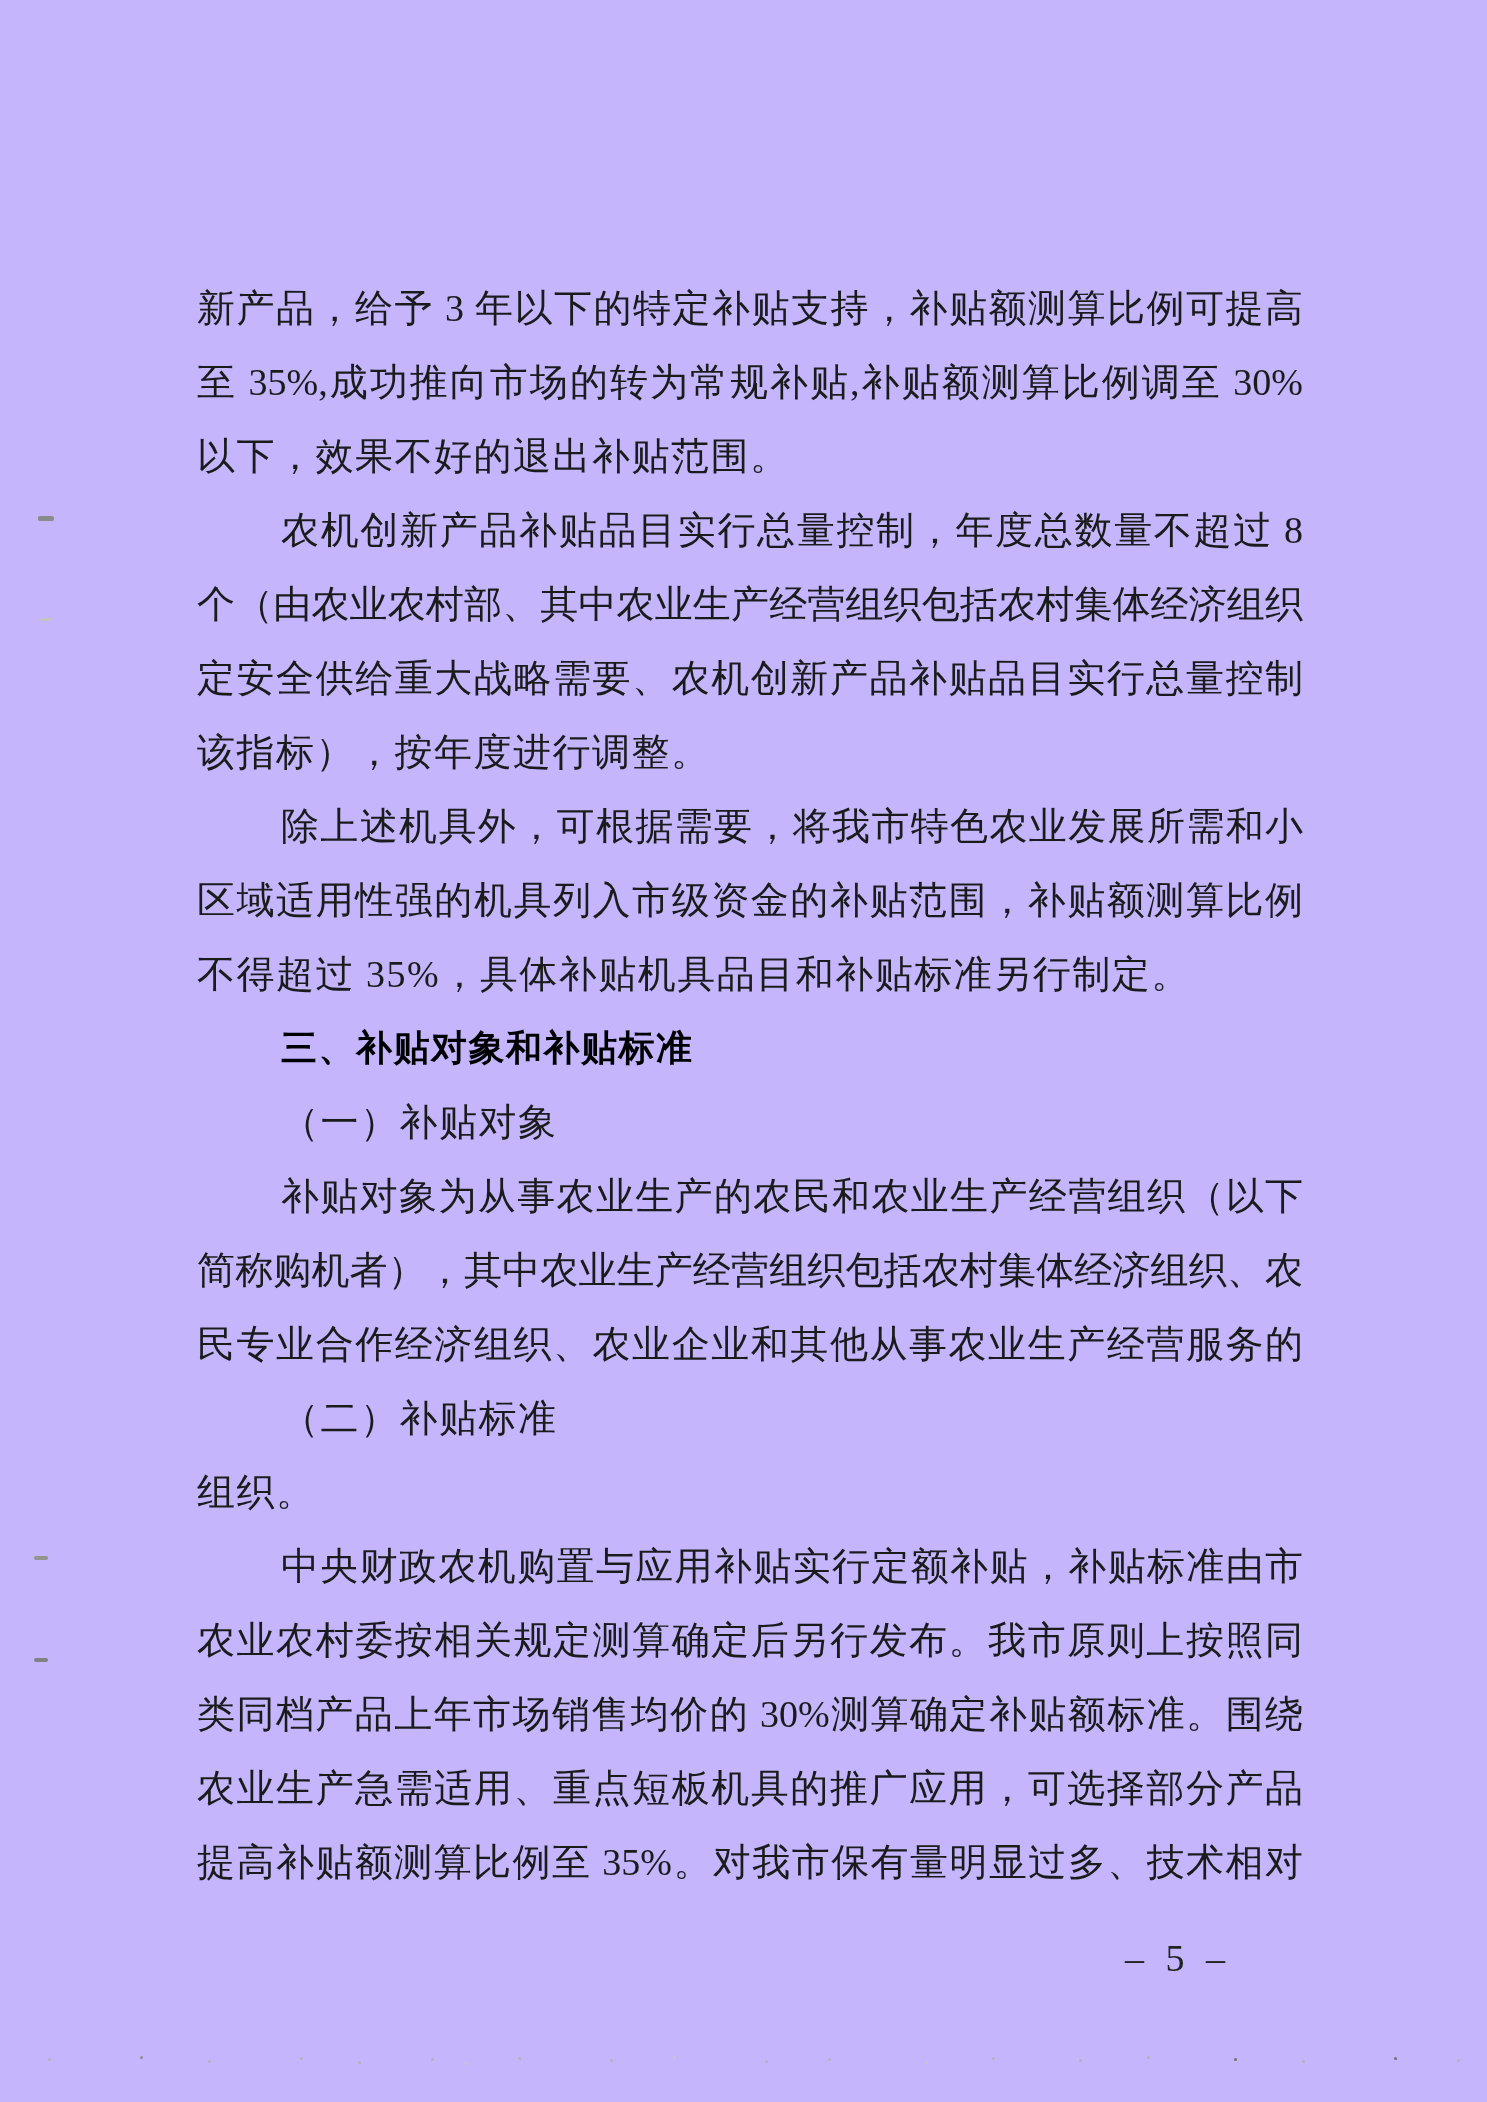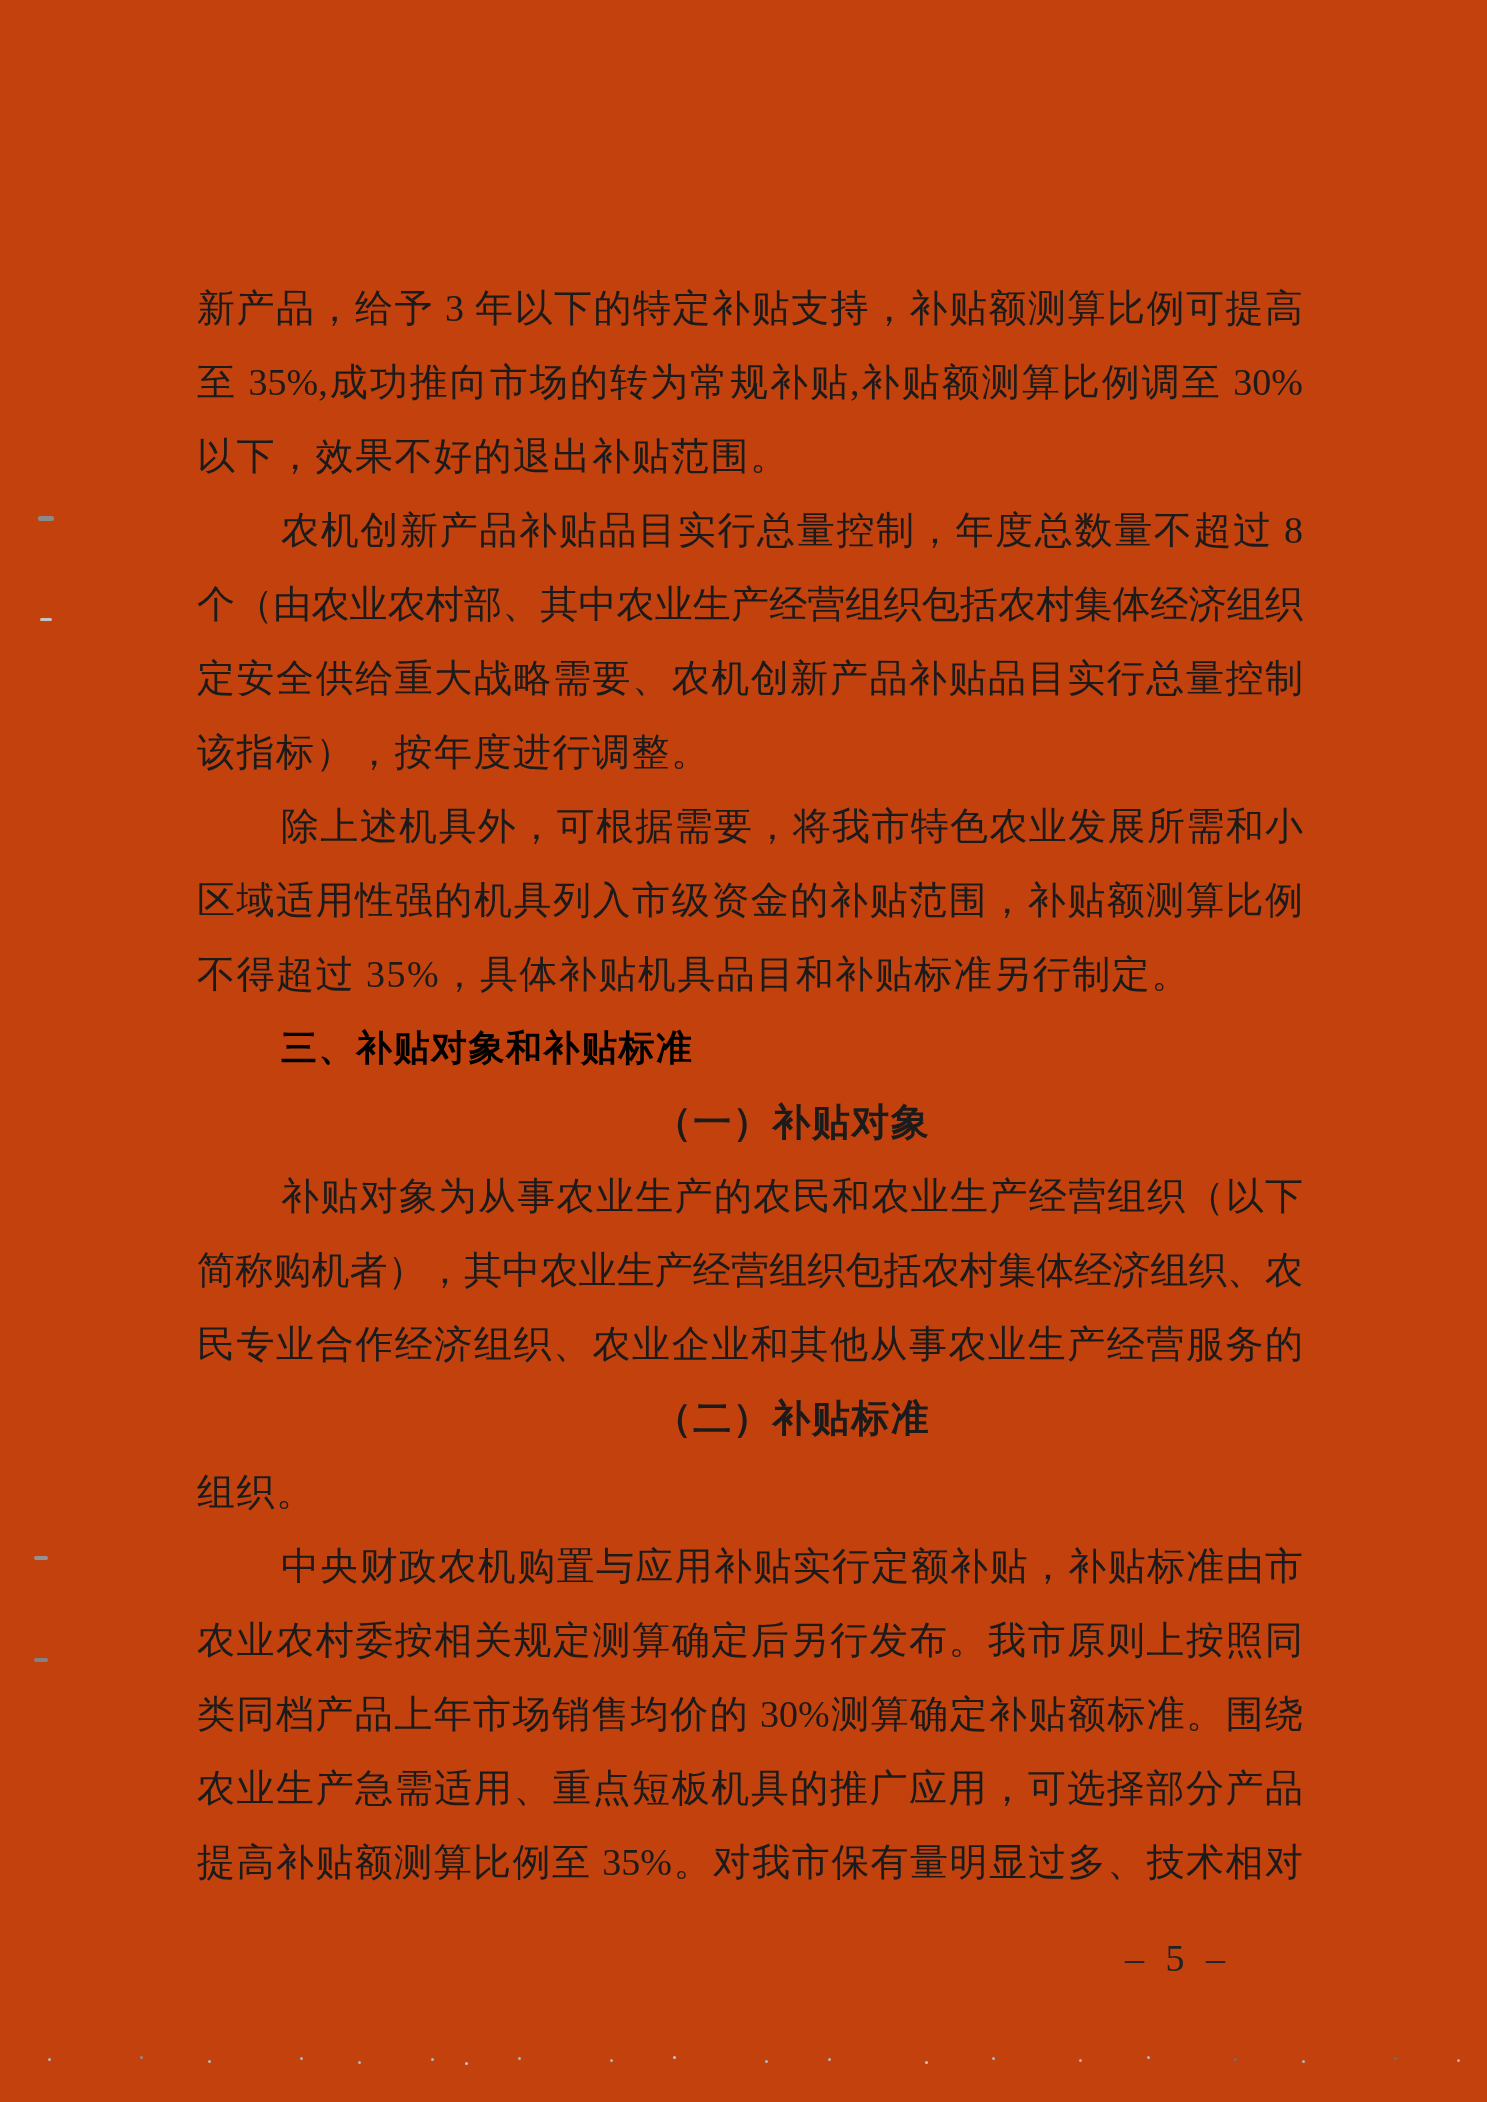--- a/index.html
+++ b/index.html
@@ -1,20 +1,20 @@
 <!DOCTYPE html>
 <html lang="zh"><head>
 <meta charset="utf-8">
 <style>
   html,body{margin:0;padding:0;background:#e8e8e8;}
   .page{
     position:relative;
     width:1487px;height:2102px;
     margin:0 auto;
-    background:#c2410c;
+    background:#c4b5fd;
     overflow:hidden;
     font-family:"Liberation Serif","DejaVu Serif",serif;
     color:#1b1b1b;
   }
   .textblock{
     position:absolute;
     left:197px;top:271px;width:1106px;
     font-size:38px;
     line-height:74px;
   }
@@ -32,21 +32,21 @@
     text-align:left;
     letter-spacing:1.5px;
   }
   .indent{ text-indent:84px; }
   .heading{
     font-family:"Liberation Sans","DejaVu Sans",sans-serif;
     font-weight:700;
     color:#000;
     font-size:36px;
   }
-  .subheading{ font-weight:700;text-align:center; }
+  .subheading{ font-weight:400; }
   .pageno{
     position:absolute;
     left:1108px;top:1936px;width:140px;
     font-size:38px;
     letter-spacing:6px;
     text-align:center;
     color:#222;
   }
   
   .artifact{ position:absolute;border-radius:2px; }

